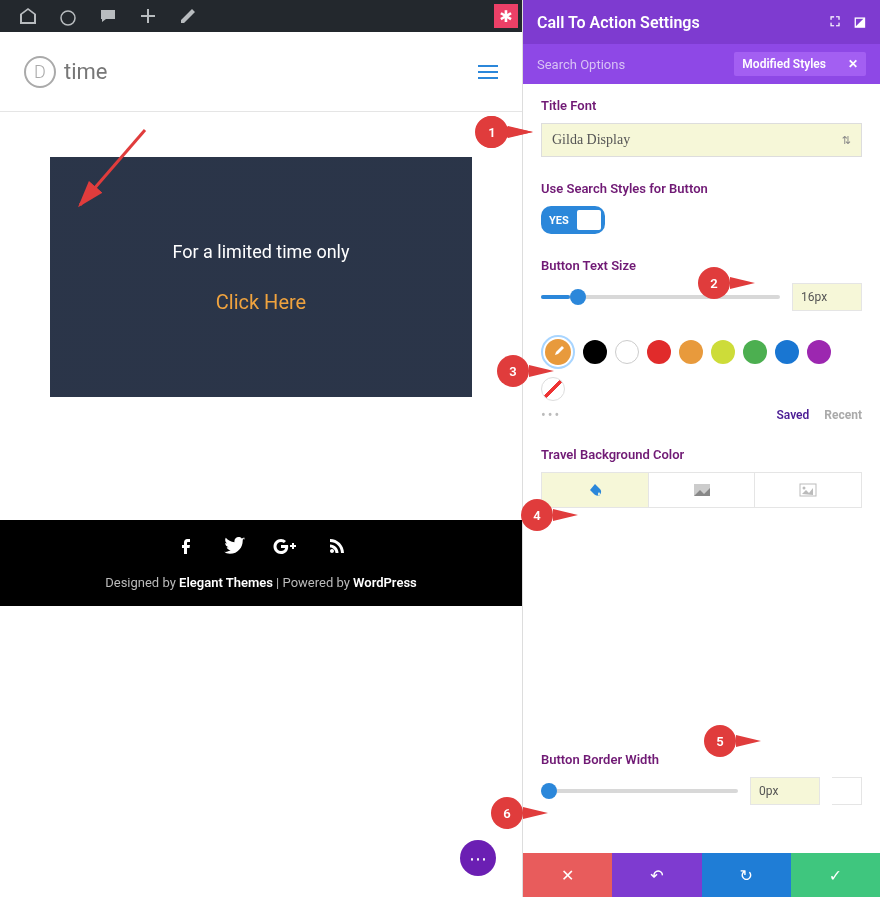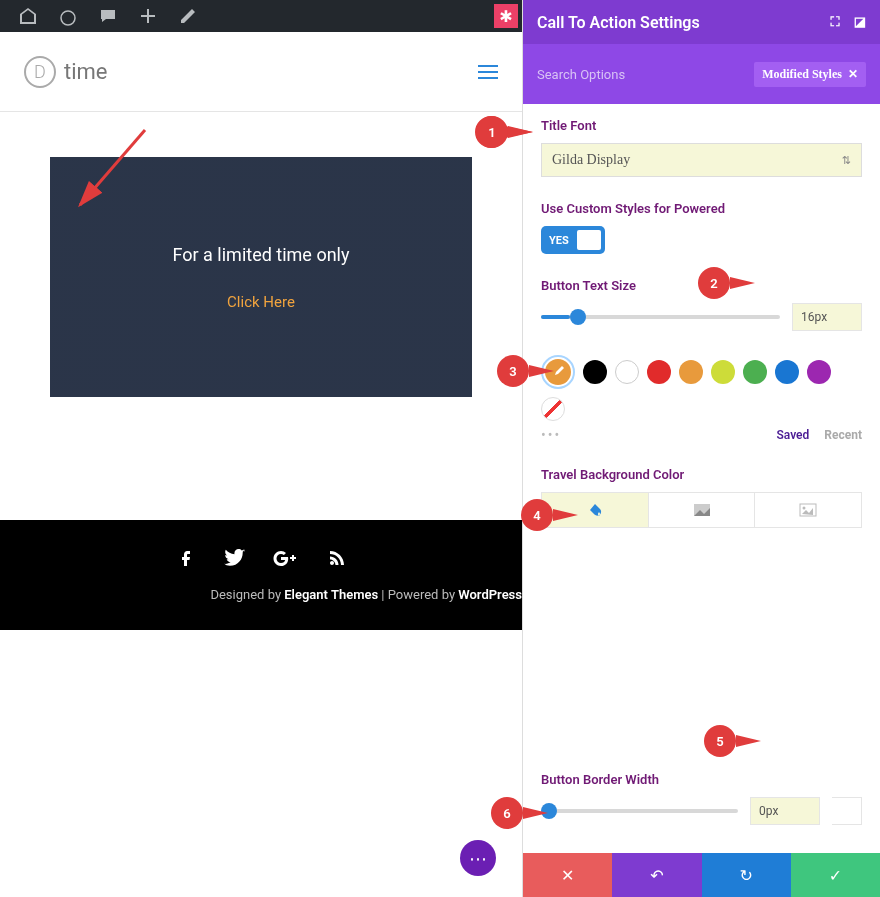--- a/index.html
+++ b/index.html
@@ -10,39 +10,39 @@
 .admin-star { position: absolute; right: 4px; top: 4px; width: 24px; height: 24px; background: #ec4067; color: #fff; display: flex; align-items: center; justify-content: center; font-size: 16px; }
 .site-header { background: #fff; height: 80px; display: flex; align-items: center; justify-content: space-between; padding: 0 24px; border-bottom: 1px solid #e5e5e5; }
 .logo { display: flex; align-items: center; gap: 8px; color: #777; font-size: 22px; }
 .logo-circle { width: 32px; height: 32px; border: 2px solid #aaa; border-radius: 50%; display: flex; align-items: center; justify-content: center; color: #aaa; font-size: 18px; font-weight: 300; }
 .hamburger { display: flex; flex-direction: column; gap: 4px; cursor: pointer; }
 .hamburger span { width: 20px; height: 2px; background: #2b87da; }
 .content-wrap { padding: 45px 50px; }
 .cta-module { background: #3a4658; height: 240px; position: relative; display: flex; flex-direction: column; align-items: center; justify-content: center; color: #fff; background-image: linear-gradient(rgba(40,50,70,0.85), rgba(40,50,70,0.85)); }
 .cta-title { font-family: Georgia, serif; font-size: 26px; font-weight: 400; margin-bottom: 12px; }
 .cta-sub { font-size: 18px; margin-bottom: 28px; }
-.cta-btn { color: #f0a33e; font-size: 15px; }
+.cta-btn { color: #f0a33e; font-size: 20px; }
 .arrow-annotation { position: absolute; top: 120px; left: 60px; z-index: 50; pointer-events: none; }
-.footer { background: #000; color: #fff; text-align: right; padding: 28px 0; margin-top: 78px; }
+.footer { background: #000; color: #fff; text-align: center; padding: 16px 0; margin-top: 78px; }
 .social-row { display: flex; justify-content: center; gap: 28px; margin-bottom: 14px; font-size: 22px; }
 .footer-credit { font-size: 13px; color: #bbb; }
 .footer-credit b { color: #fff; font-weight: 600; }
 .fab-dots { position: absolute; left: 460px; top: 840px; width: 36px; height: 36px; border-radius: 50%; background: #6b1fb3; color: #fff; display: flex; align-items: center; justify-content: center; font-size: 18px; cursor: pointer; }
 .settings-panel { width: 358px; height: 897px; float: left; background: #fff; position: relative; border-left: 1px solid #ddd; display: flex; flex-direction: column; }
 .panel-header { background: #7e3bd0; color: #fff; height: 44px; display: flex; align-items: center; justify-content: space-between; padding: 0 14px; font-weight: 600; font-size: 16px; }
 .panel-header-icons { display: flex; gap: 14px; }
 .panel-header-icons span { cursor: pointer; font-size: 13px; }
-.panel-search { background: #8e48e6; height: 60px; display: flex; align-items: center; justify-content: space-between; padding: 0 14px; color: #d8c2f5; font-size: 13px; }
-.modified-tag { background: #a35ff2; padding: 5px 8px; color: #fff; font-size: 12px; font-weight: 600; border-radius: 2px; display: flex; align-items: center; gap: 6px; font-family: Liberation Serif, serif; }
+.panel-search { background: #8e48e6; height: 40px; display: flex; align-items: center; justify-content: space-between; padding: 0 14px; color: #d8c2f5; font-size: 13px; }
+.modified-tag { background: #a35ff2; padding: 5px 8px; color: #fff; font-size: 12px; font-weight: 600; border-radius: 2px; display: flex; align-items: center; gap: 22px; }
 .panel-body { padding: 14px 18px; flex: 1; overflow: hidden; }
 .field-label { font-size: 13px; font-weight: 600; color: #701a75; margin-bottom: 10px; }
 .field-group { margin-bottom: 24px; }
 .font-select { background: #f6f7d8; border: 1px solid #ddd; height: 34px; display: flex; align-items: center; justify-content: space-between; padding: 0 10px; font-family: Georgia, serif; font-size: 14px; color: #555; position: relative; }
 .font-select::after { content: "⇅"; color: #888; font-size: 11px; position: absolute; right: 10px; }
-.toggle-yes { display: inline-flex; background: #2b87da; border-radius: 5px; overflow: hidden; height: 28px; align-items: center; }
+.toggle-yes { display: inline-flex; background: #2b87da; border-radius: 10px; overflow: hidden; height: 28px; align-items: center; }
 .toggle-yes span { color: #fff; font-size: 11px; font-weight: 700; padding: 0 8px; }
 .toggle-knob { width: 24px; height: 20px; background: #fff; border-radius: 2px; margin-right: 4px; }
 .slider-row { display: flex; align-items: center; gap: 12px; }
 .slider-track { flex: 1; height: 4px; background: #d8d8d8; position: relative; border-radius: 2px; }
 .slider-fill { position: absolute; left: 0; top: 0; height: 4px; background: #2b87da; border-radius: 2px; }
 .slider-thumb { position: absolute; top: -6px; width: 16px; height: 16px; background: #2b87da; border-radius: 50%; }
 .slider-value { width: 70px; height: 28px; background: #f6f7d8; border: 1px solid #e5e5e5; font-size: 12px; padding: 0 8px; display: flex; align-items: center; color: #555; }
 .slider-unit { width: 30px; height: 28px; border: 1px solid #e5e5e5; border-left: none; }
 .color-row { display: flex; gap: 8px; flex-wrap: wrap; align-items: center; }
 .color-picker-ring { width: 34px; height: 34px; border-radius: 50%; border: 2px solid #a8d5ff; display: flex; align-items: center; justify-content: center; }
@@ -172,21 +172,21 @@
 
   <div class="panel-body">
     <div class="field-group">
       <div class="field-label">Title Font</div>
       <div class="font-select">
         <span>Gilda Display</span>
       </div>
     </div>
 
     <div class="field-group">
-      <div class="field-label">Use Custom Styles for Powered</div>
+      <div class="field-label">Use Search Styles for Button</div>
       <div class="toggle-yes">
         <span>YES</span>
         <div class="toggle-knob"></div>
       </div>
     </div>
 
     <div class="field-group">
       <div class="field-label">Button Text Size</div>
       <div class="slider-row">
         <div class="slider-track">

